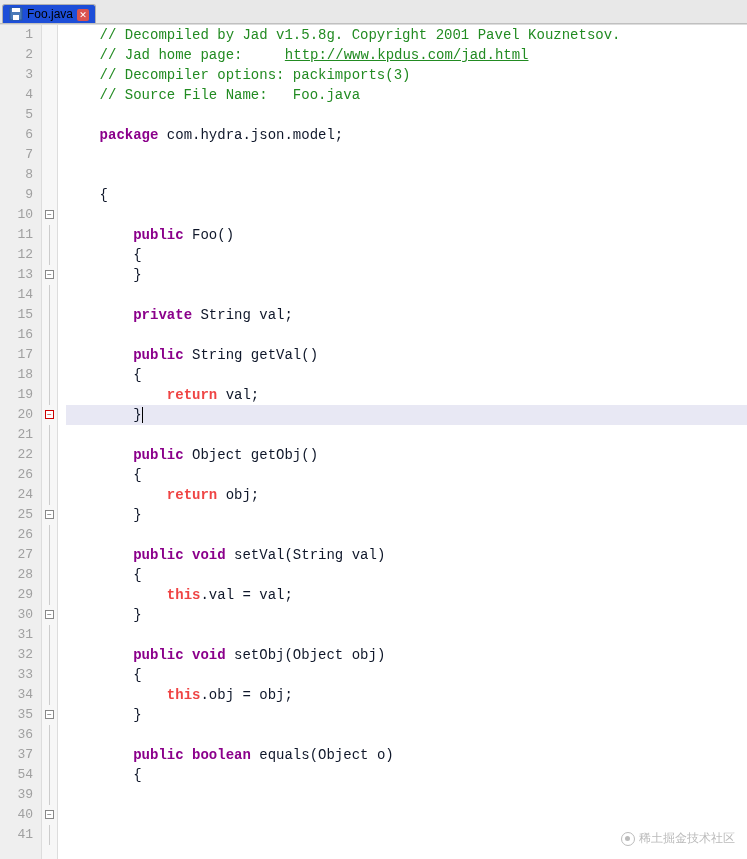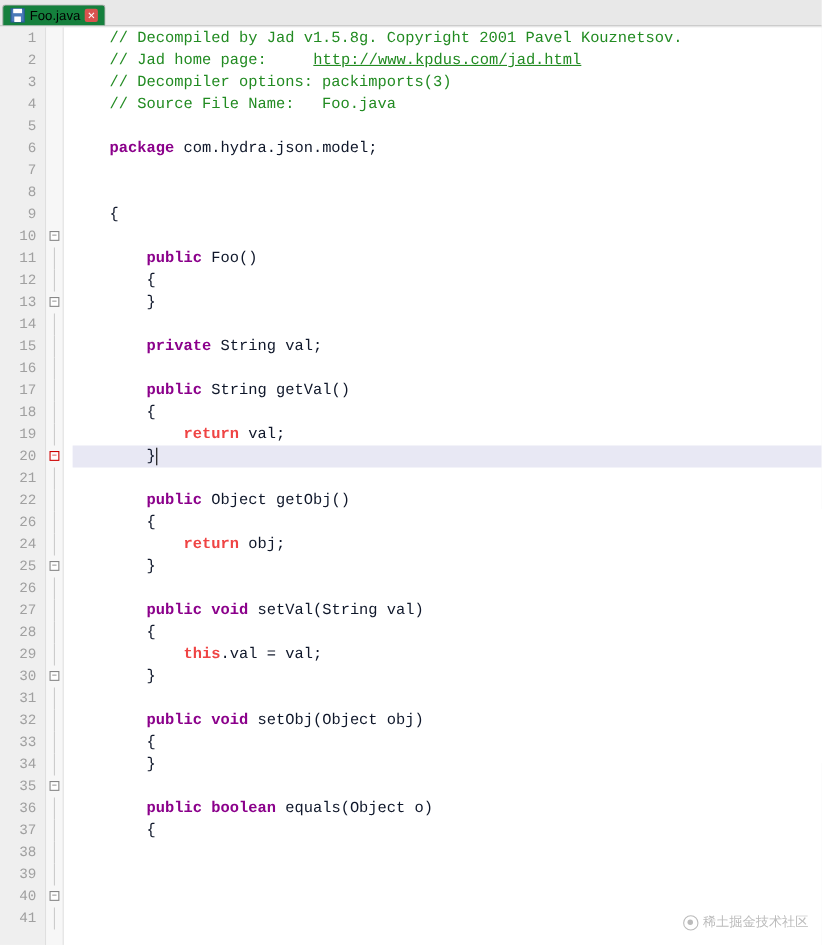--- a/index.html
+++ b/index.html
@@ -12,26 +12,26 @@
       overflow: hidden;
     }
     .tab-bar {
       background: #e8e8e8;
       border-bottom: 1px solid #c0c0c0;
       height: 24px;
       display: flex;
       align-items: flex-end;
     }
     .tab {
-      background: #15803d;
+      background: #1d4ed8;
       border: 1px solid #b0b0b0;
       border-bottom: none;
       padding: 2px 6px;
       display: flex;
-      align-items: center;
+      align-items: flex-end;
       gap: 4px;
       font-size: 12px;
       font-family: sans-serif;
       border-radius: 3px 3px 0 0;
       margin-left: 2px;
     }
     .tab-icon {
       width: 14px;
       height: 14px;
       display: inline-flex;
@@ -201,21 +201,21 @@
       <div class="line">28</div>
       <div class="line">29</div>
       <div class="line">30</div>
       <div class="line">31</div>
       <div class="line">32</div>
       <div class="line">33</div>
       <div class="line">34</div>
       <div class="line">35</div>
       <div class="line">36</div>
       <div class="line">37</div>
-      <div class="line">38</div>
+      <div class="line">54</div>
       <div class="line">39</div>
       <div class="line">40</div>
       <div class="line">41</div>
     </div>
   <div class="fold-gutter" id="fold-gutter">
       <div class="line" style="position: relative;"></div>
       <div class="line" style="position: relative;"></div>
       <div class="line" style="position: relative;"></div>
       <div class="line" style="position: relative;"></div>
       <div class="line" style="position: relative;"></div>
@@ -283,20 +283,21 @@
       <div class="line"><span>            </span><span class="c-keyword2">return</span><span class="c-default"> obj;</span></div>
       <div class="line"><span class="c-default">        }</span></div>
       <div class="line"></div>
       <div class="line"><span>        </span><span class="c-keyword">public</span><span> </span><span class="c-keyword">void</span><span class="c-default"> setVal(String val)</span></div>
       <div class="line"><span class="c-default">        {</span></div>
       <div class="line"><span>            </span><span class="c-keyword2">this</span><span class="c-default">.val = val;</span></div>
       <div class="line"><span class="c-default">        }</span></div>
       <div class="line"></div>
       <div class="line"><span>        </span><span class="c-keyword">public</span><span> </span><span class="c-keyword">void</span><span class="c-default"> setObj(Object obj)</span></div>
       <div class="line"><span class="c-default">        {</span></div>
+      <div class="line"><span>            </span><span class="c-keyword2">this</span><span class="c-default">.obj = obj;</span></div>
       <div class="line"><span class="c-default">        }</span></div>
       <div class="line"></div>
       <div class="line"><span>        </span><span class="c-keyword">public</span><span> </span><span class="c-keyword">boolean</span><span class="c-default"> equals(Object o)</span></div>
       <div class="line"><span class="c-default">        {</span></div>
       <div class="watermark">
       <span class="watermark-icon"></span>
       <span>稀土掘金技术社区</span>
     </div>
   </div>
 </div>

